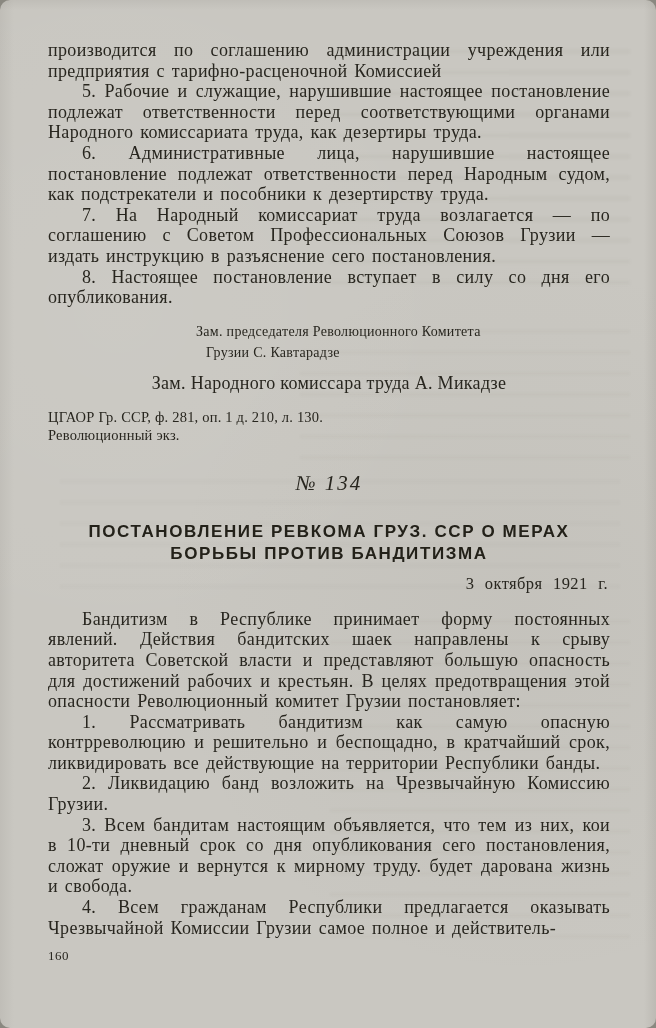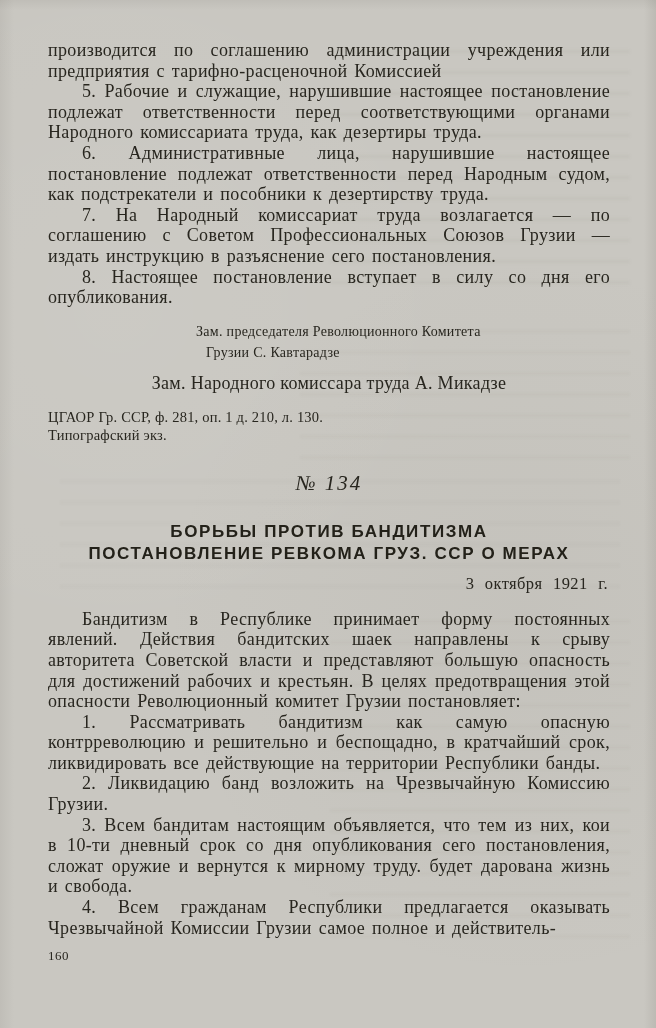--- a/index.html
+++ b/index.html
@@ -13,20 +13,21 @@
       radial-gradient(circle at 18% 30%, rgba(255,255,255,.05) 0, transparent 40%),
       radial-gradient(circle at 80% 60%, rgba(120,115,105,.06) 0, transparent 45%),
       linear-gradient(90deg, rgba(110,106,98,.10) 0, rgba(110,106,98,0) 14px),
       linear-gradient(270deg, rgba(110,106,98,.14) 0, rgba(110,106,98,0) 12px),
       linear-gradient(180deg, rgba(110,106,98,.10) 0, rgba(110,106,98,0) 10px);
     overflow: hidden;
     font-family: "Liberation Serif", "DejaVu Serif", serif;
     color: #28261f;
     box-sizing: border-box;
     padding: 40px 46px 0 48px;
+    border-radius: 10px;
   }
   
   .bleed {
     position: absolute;
     pointer-events: none;
     opacity: .55;
     filter: blur(1.6px);
     background: repeating-linear-gradient(
       180deg,
       rgba(138,133,122,.16) 0 3px,
@@ -123,30 +124,30 @@
       <p class="body indent">8. Настоящее постановление вступает в силу со дня его опубликования.</p>
 
       <div class="sig-block">
         <div>Зам. председателя Революционного Комитета</div>
         <div class="sig-line2">Грузии С. Кавтарадзе</div>
       </div>
       <div class="sig-center">Зам. Народного комиссара труда А. Микадзе</div>
 
       <div class="archive">
         <div>ЦГАОР Гр. ССР, ф. 281, оп. 1 д. 210, л. 130.</div>
-        <div>Типографский экз.</div>
+        <div>Революционный экз.</div>
       </div>
     </section>
 
     <section>
       <div class="doc-number">№ 134</div>
 
       <h1 class="title">
+        <div>ПОСТАНОВЛЕНИЕ РЕВКОМА ГРУЗ. ССР О МЕРАХ</div>
         <div>БОРЬБЫ ПРОТИВ БАНДИТИЗМА</div>
-        <div>ПОСТАНОВЛЕНИЕ РЕВКОМА ГРУЗ. ССР О МЕРАХ</div>
       </h1>
 
       <div class="date-line">3 октября 1921 г.</div>
 
       <div class="main-text">
         <p class="body indent">Бандитизм в Республике принимает форму постоянных явлений. Действия бандитских шаек направлены к срыву авторитета Советской власти и представляют большую опасность для достижений рабочих и крестьян. В целях предотвращения этой опасности Революционный комитет Грузии постановляет:</p>
         <p class="body indent">1. Рассматривать бандитизм как самую опасную контрреволюцию и решительно и беспощадно, в кратчайший срок, ликвидировать все действующие на территории Республики банды.</p>
         <p class="body indent">2. Ликвидацию банд возложить на Чрезвычайную Комиссию Грузии.</p>
         <p class="body indent">3. Всем бандитам настоящим объявляется, что тем из них, кои в 10-ти дневный срок со дня опубликования сего постановления, сложат оружие и вернутся к мирному труду. будет дарована жизнь и свобода.</p>
         <p class="body indent">4. Всем гражданам Республики предлагается оказывать Чрезвычайной Комиссии Грузии самое полное и действитель-</p>

